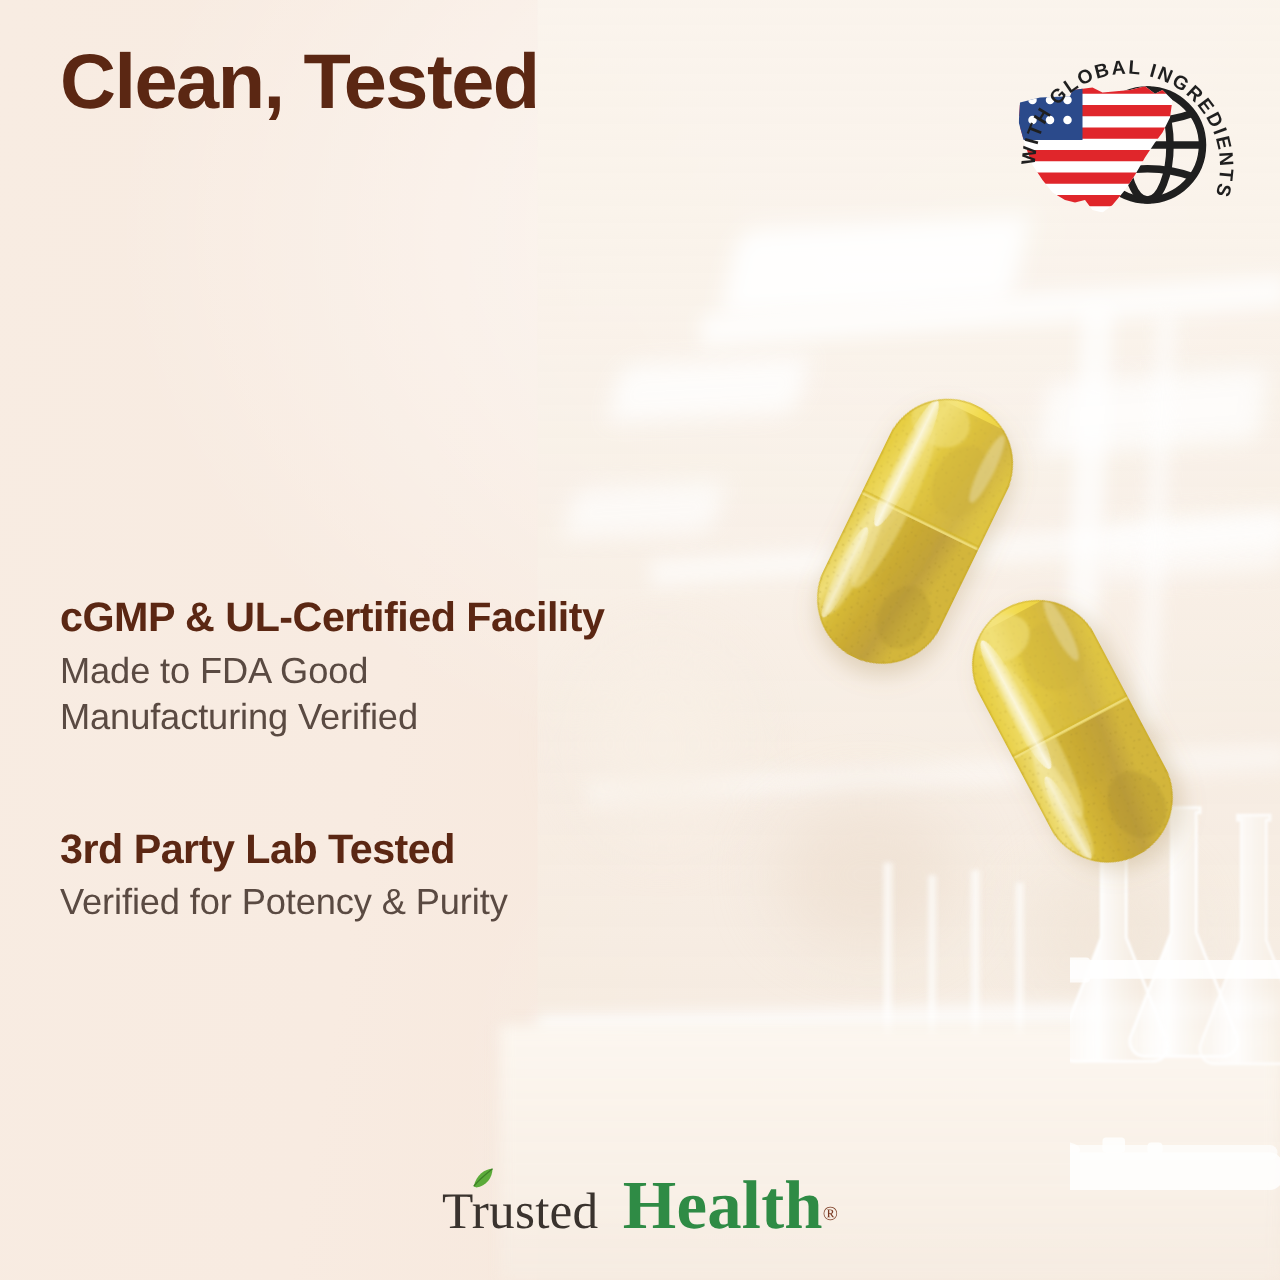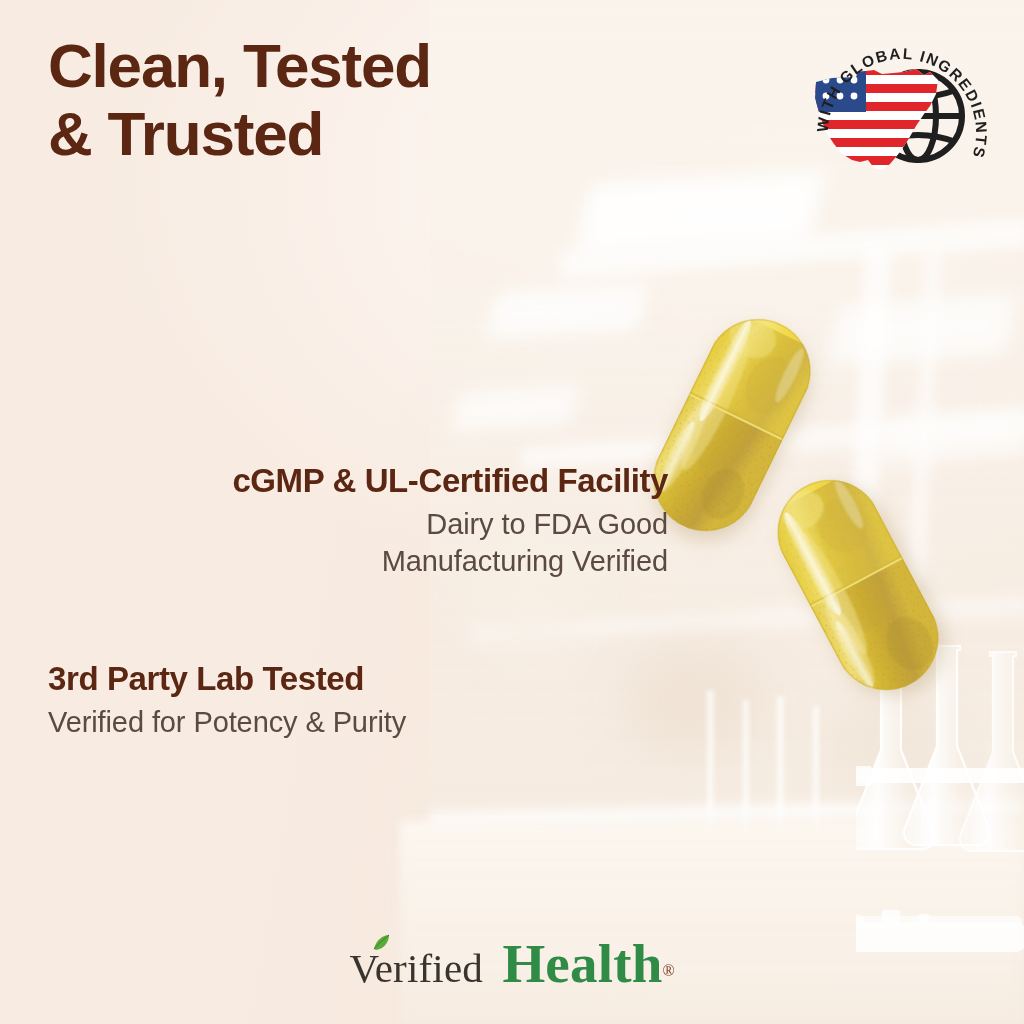--- a/index.html
+++ b/index.html
@@ -120,21 +120,21 @@
   }
   .block .b-line {
     color: #5a4a42;
     font-size: 29px;
     font-weight: normal;
     line-height: 1.28;
     letter-spacing: -0.1px;
     white-space: nowrap;
   }
   #block-0 { top: 290px; }
-  #block-1 { top: 462px; text-align: right; }
+  #block-1 { top: 475px; }
   #block-2 { top: 660px; }
 
   
   .badge { position: absolute; left: 812px; top: 28px; width: 178px; height: 180px; }
 
   
   .logo {
     position: absolute;
     left: 0; right: 0; top: 932px;
     text-align: center;
@@ -327,27 +327,26 @@
         <ellipse cx="-30" cy="-40" rx="9" ry="58" fill="url(#hiL)" opacity="0.85"></ellipse>
         <ellipse cx="-36" cy="60" rx="7" ry="38" fill="url(#hiL)" opacity="0.65"></ellipse>
         <ellipse cx="30" cy="-76" rx="6" ry="28" fill="#ffffff" opacity="0.28" filter="url(#capBlur)"></ellipse>
         <rect x="-52" y="-112" width="104" height="224" rx="52" fill="none" stroke="#c8a926" stroke-opacity="0.55" stroke-width="2.5"></rect>
       </g>
     </g>
   </svg>
 
   <div class="headline">
     <div>Clean, Tested</div>
-    <div>&amp; Trusted</div>
   </div>
 
 
   <div class="block" id="block-1">
     <div class="b-title">cGMP &amp; UL-Certified Facility</div>
-    <div class="b-line">Dairy to FDA Good</div>
+    <div class="b-line">Made to FDA Good</div>
     <div class="b-line">Manufacturing Verified</div>
   </div>
 
   <div class="block" id="block-2">
     <div class="b-title">3rd Party Lab Tested</div>
     <div class="b-line">Verified for Potency &amp; Purity</div>
   </div>
 
   <svg class="badge" viewBox="0 0 178 180">
     <defs>
@@ -394,21 +393,21 @@
 
     <text font-family="Liberation Sans, sans-serif" font-size="15.5" font-weight="bold" fill="#1f1f1f" letter-spacing="1.6">
       <textPath href="#ringPath" startOffset="27.5%" text-anchor="middle">
         <tspan id="ringTextSpan">WITH GLOBAL INGREDIENTS</tspan>
       </textPath>
     </text>
   </svg>
 
   <div class="logo">
     <span class="logo-word">
-      <span>Verified</span>
+      <span>Trusted</span>
       <svg class="leaf" viewBox="0 0 20 20">
         <path d="M3 16 C5 7 12 2 18 2 C18 9 13 16 5 17 Z" fill="#5cab3a"></path>
         <path d="M3 16 C7 11 13 6 18 2" stroke="#3d7f26" stroke-width="1" fill="none"></path>
       </svg>
     </span>
     <span>&nbsp;</span>
     <span class="logo-word2">Health</span><span class="logo-reg">®</span>
   </div>
 
 </div>

